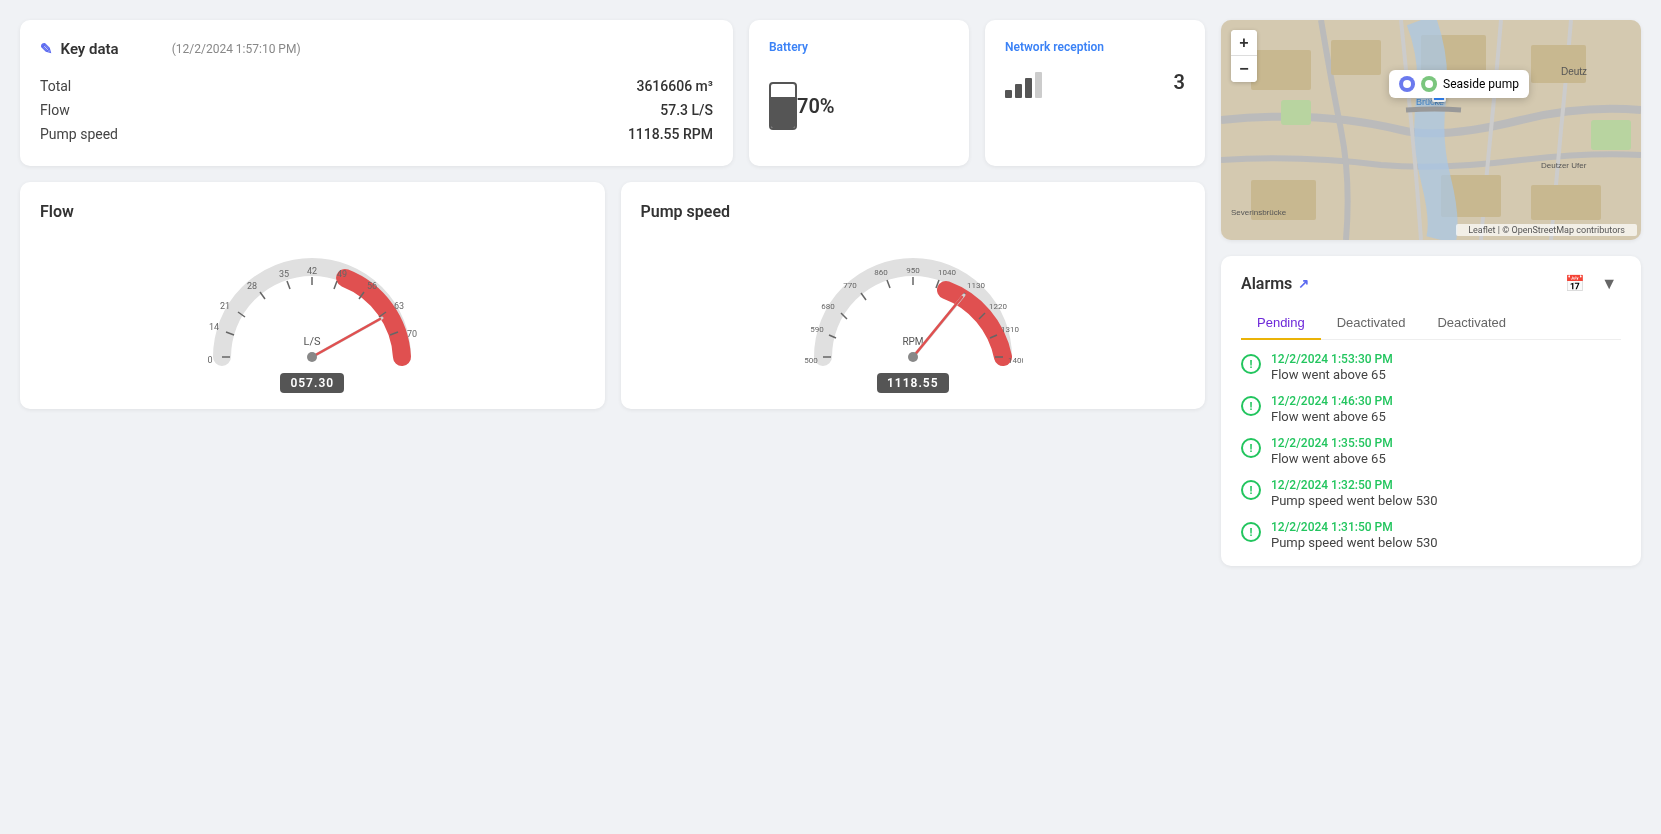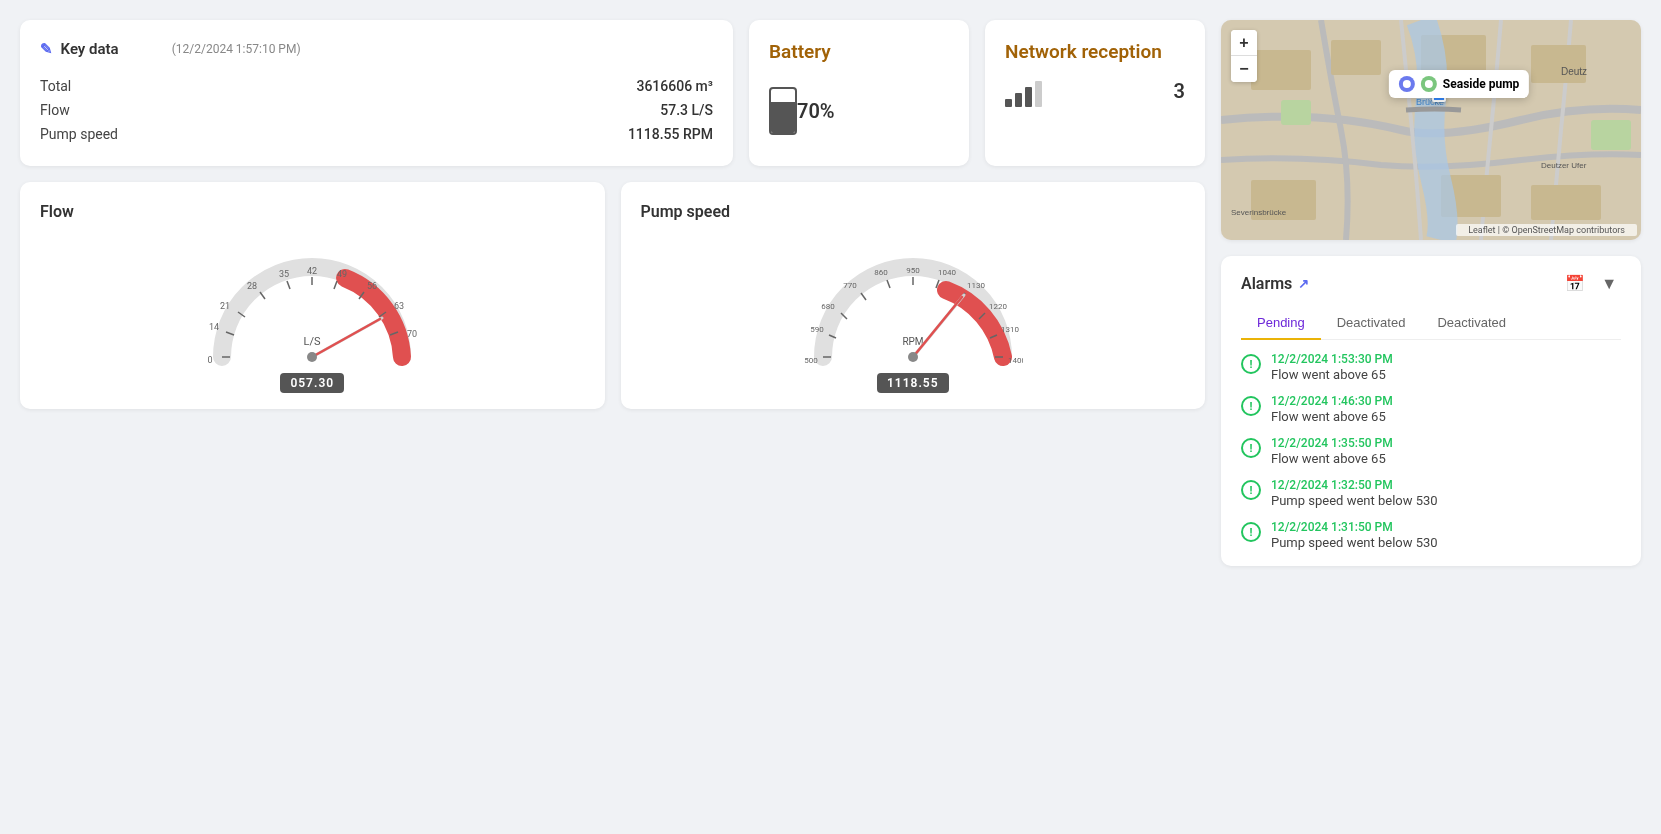--- a/index.html
+++ b/index.html
@@ -66,23 +66,23 @@
       color: #333;
       font-weight: 500;
     }
 
     
     .battery-card {
       display: flex;
       flex-direction: column;
     }
     .card-title {
-      font-size: 19px;
+      font-size: 12px;
       font-weight: 600;
-      color: #a16207;
+      color: #3b82f6;
       margin-bottom: 12px;
     }
     .battery-content {
       display: flex;
       align-items: center;
       justify-content: flex-start;
       flex: 1;
     }
     .battery-icon {
       width: 28px;
@@ -235,21 +235,21 @@
 
     .map-tooltip {
       position: absolute;
       top: 50px;
       left: 50%;
       transform: translateX(-30%);
       background: #fff;
       border-radius: 6px;
       padding: 6px 10px;
       font-size: 12px;
-      font-weight: 700;
+      font-weight: 400;
       box-shadow: 0 2px 8px rgba(0,0,0,0.2);
       display: flex;
       align-items: center;
       gap: 6px;
       white-space: nowrap;
     }
 
     .map-marker {
       position: absolute;
       top: 68px;

